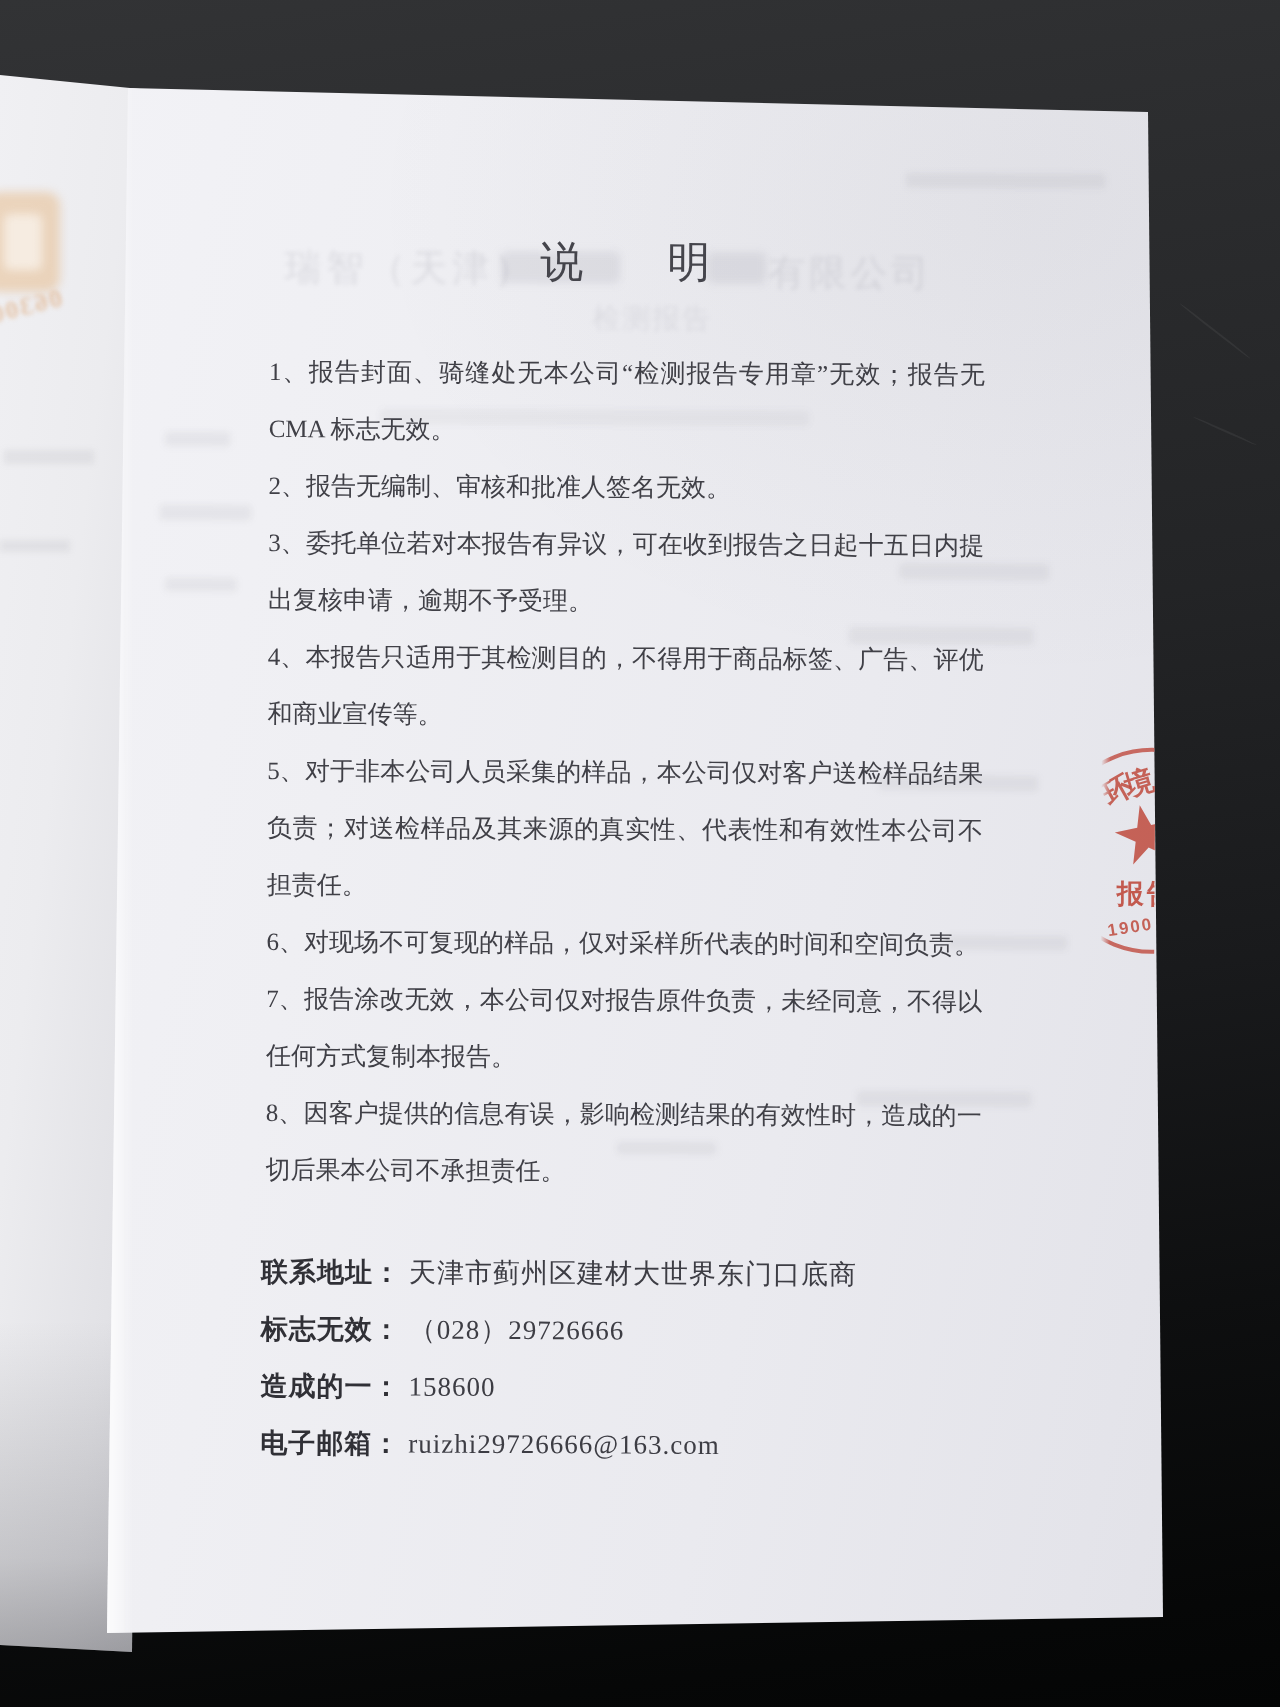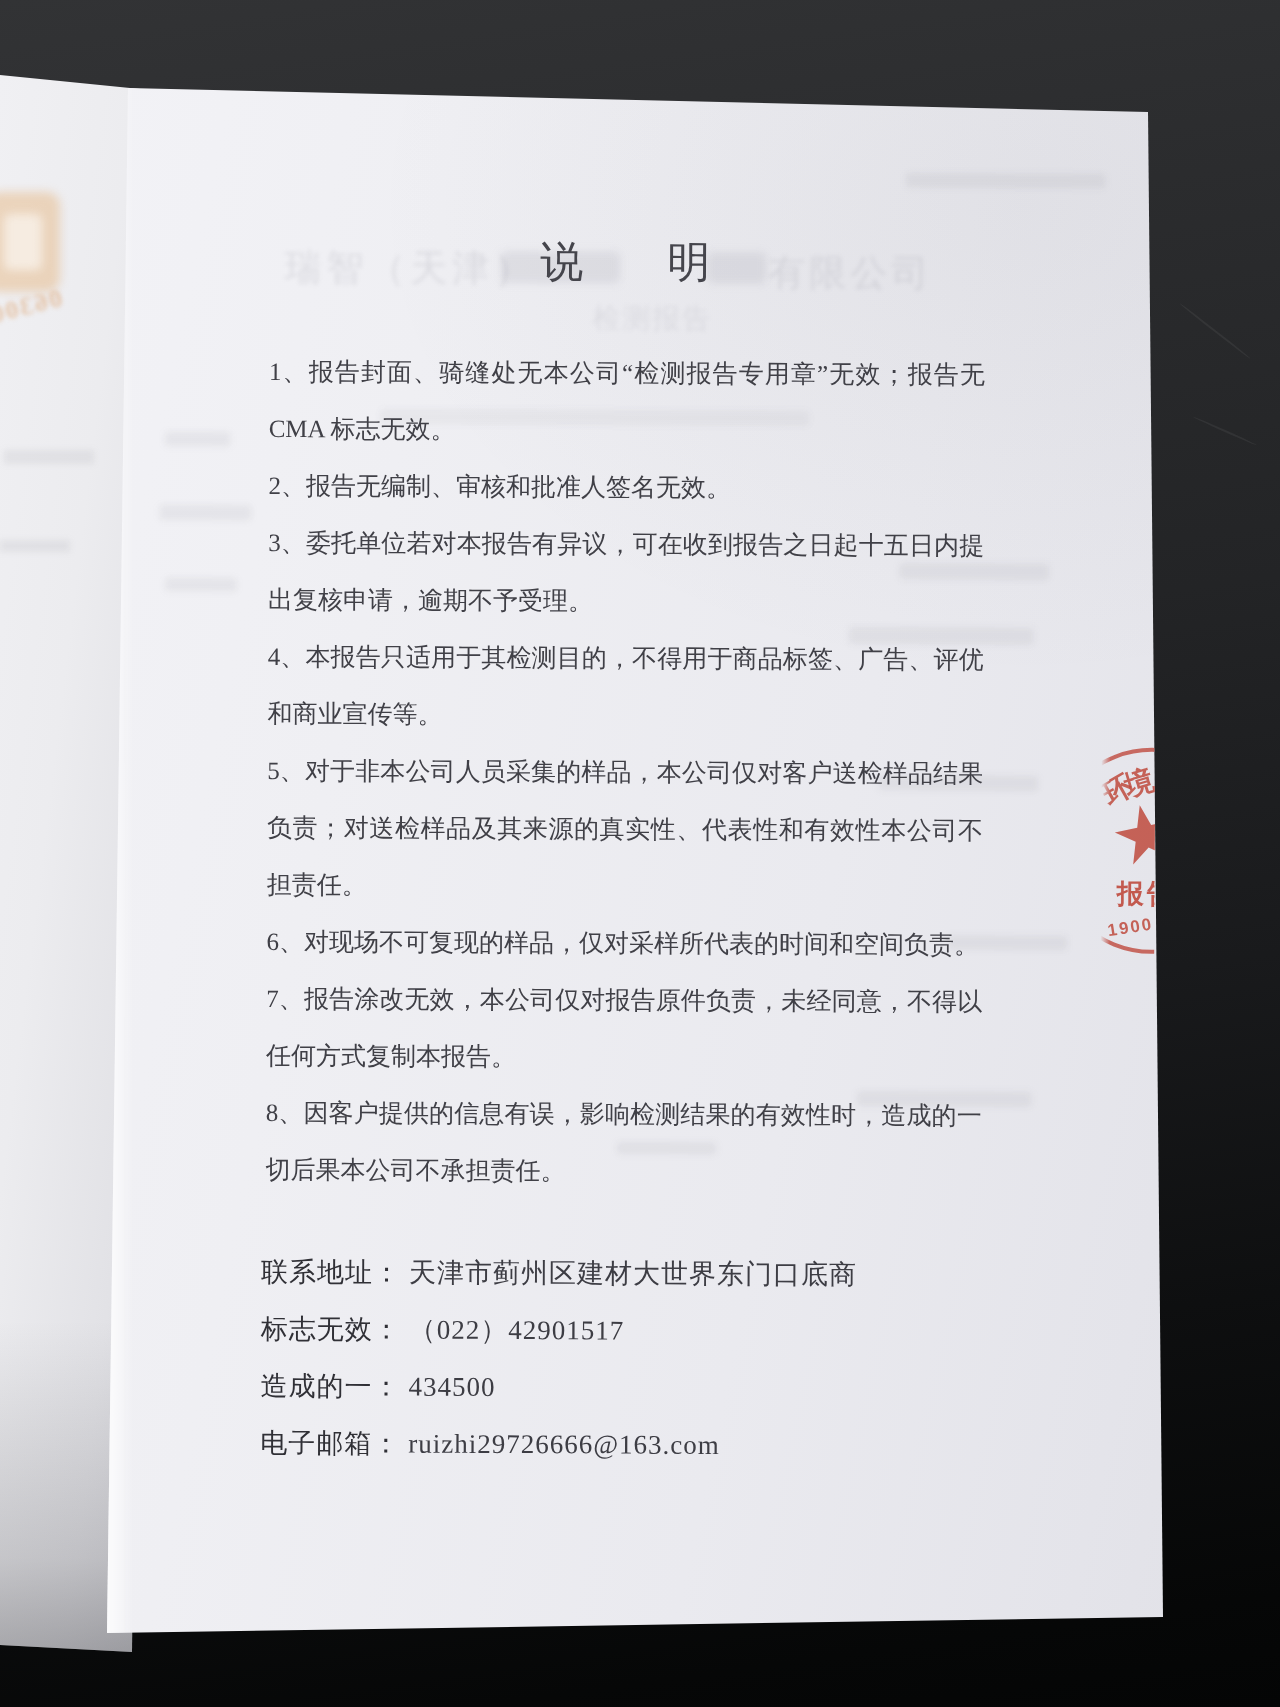--- a/index.html
+++ b/index.html
@@ -48,21 +48,21 @@
     font-size:43px;color:#45454c;letter-spacing:0;}
   
   .notes{position:absolute;left:269px;top:343px;width:716px;
     font-size:25px;color:#404047;}
   .notes .line{height:57px;line-height:57px;white-space:nowrap;}
   .notes .line.j{text-align:justify;text-align-last:justify;text-justify:inter-character;white-space:normal;
     overflow:hidden;}
   
   .contact{position:absolute;left:265px;top:1244px;font-size:27px;color:#3d3d44;}
   .contact .row{height:57px;line-height:57px;white-space:nowrap;}
-  .contact .lab{font-family:"Liberation Sans","DejaVu Sans",sans-serif;font-weight:normal;color:#303036;letter-spacing:1px;margin-top:8px;}
+  .contact .lab{font-family:"Liberation Sans","DejaVu Sans",sans-serif;font-weight:bold;color:#303036;letter-spacing:1px;margin-top:8px;}
   .contact .val{margin-left:8px;letter-spacing:1px;}
   
   .stamp{position:absolute;left:1103px;top:740px;width:54px;height:212px;
     -webkit-mask-image:linear-gradient(90deg,transparent 0,#000 9px);
     mask-image:linear-gradient(90deg,transparent 0,#000 9px);
     color:var(--stamp-color,#bf4a3e);}
   .stamp-ring{position:absolute;box-sizing:border-box;left:-52px;top:4px;width:206px;height:206px;
     border:4px solid;border-color:inherit;border-radius:50%;opacity:.8;border-color:var(--stamp-color,#bf4a3e);}
   .stamp-arc-char{position:absolute;font-size:29px;font-weight:bold;opacity:.85;}
   .stamp-arc-char.c1{left:2px;top:27px;transform:rotate(-30deg);}
@@ -132,22 +132,22 @@
         <div class="line">担责任。</div>
         <div class="line">6、对现场不可复现的样品，仅对采样所代表的时间和空间负责。</div>
         <div class="line j">7、报告涂改无效，本公司仅对报告原件负责，未经同意，不得以</div>
         <div class="line">任何方式复制本报告。</div>
         <div class="line j">8、因客户提供的信息有误，影响检测结果的有效性时，造成的一</div>
         <div class="line">切后果本公司不承担责任。</div>
       </div>
 
     <div class="contact" id="contact">
         <div class="row"><span class="lab">联系地址：</span><span class="val">天津市蓟州区建材大世界东门口底商</span></div>
-        <div class="row"><span class="lab">标志无效：</span><span class="val">（022）42901517</span></div>
-        <div class="row"><span class="lab">造成的一：</span><span class="val">434500</span></div>
+        <div class="row"><span class="lab">标志无效：</span><span class="val">（028）29726666</span></div>
+        <div class="row"><span class="lab">造成的一：</span><span class="val">158600</span></div>
         <div class="row"><span class="lab">电子邮箱：</span><span class="val">ruizhi29726666@163.com</span></div>
       </div>
 
     <div class="stamp">
       <div class="stamp-ring"></div>
       <div class="stamp-arc-char c1">环</div>
       <div class="stamp-arc-char c2">境</div>
       <div class="stamp-star">★</div>
       <div class="stamp-label">报告</div>
       <div class="stamp-digits">1900</div>

